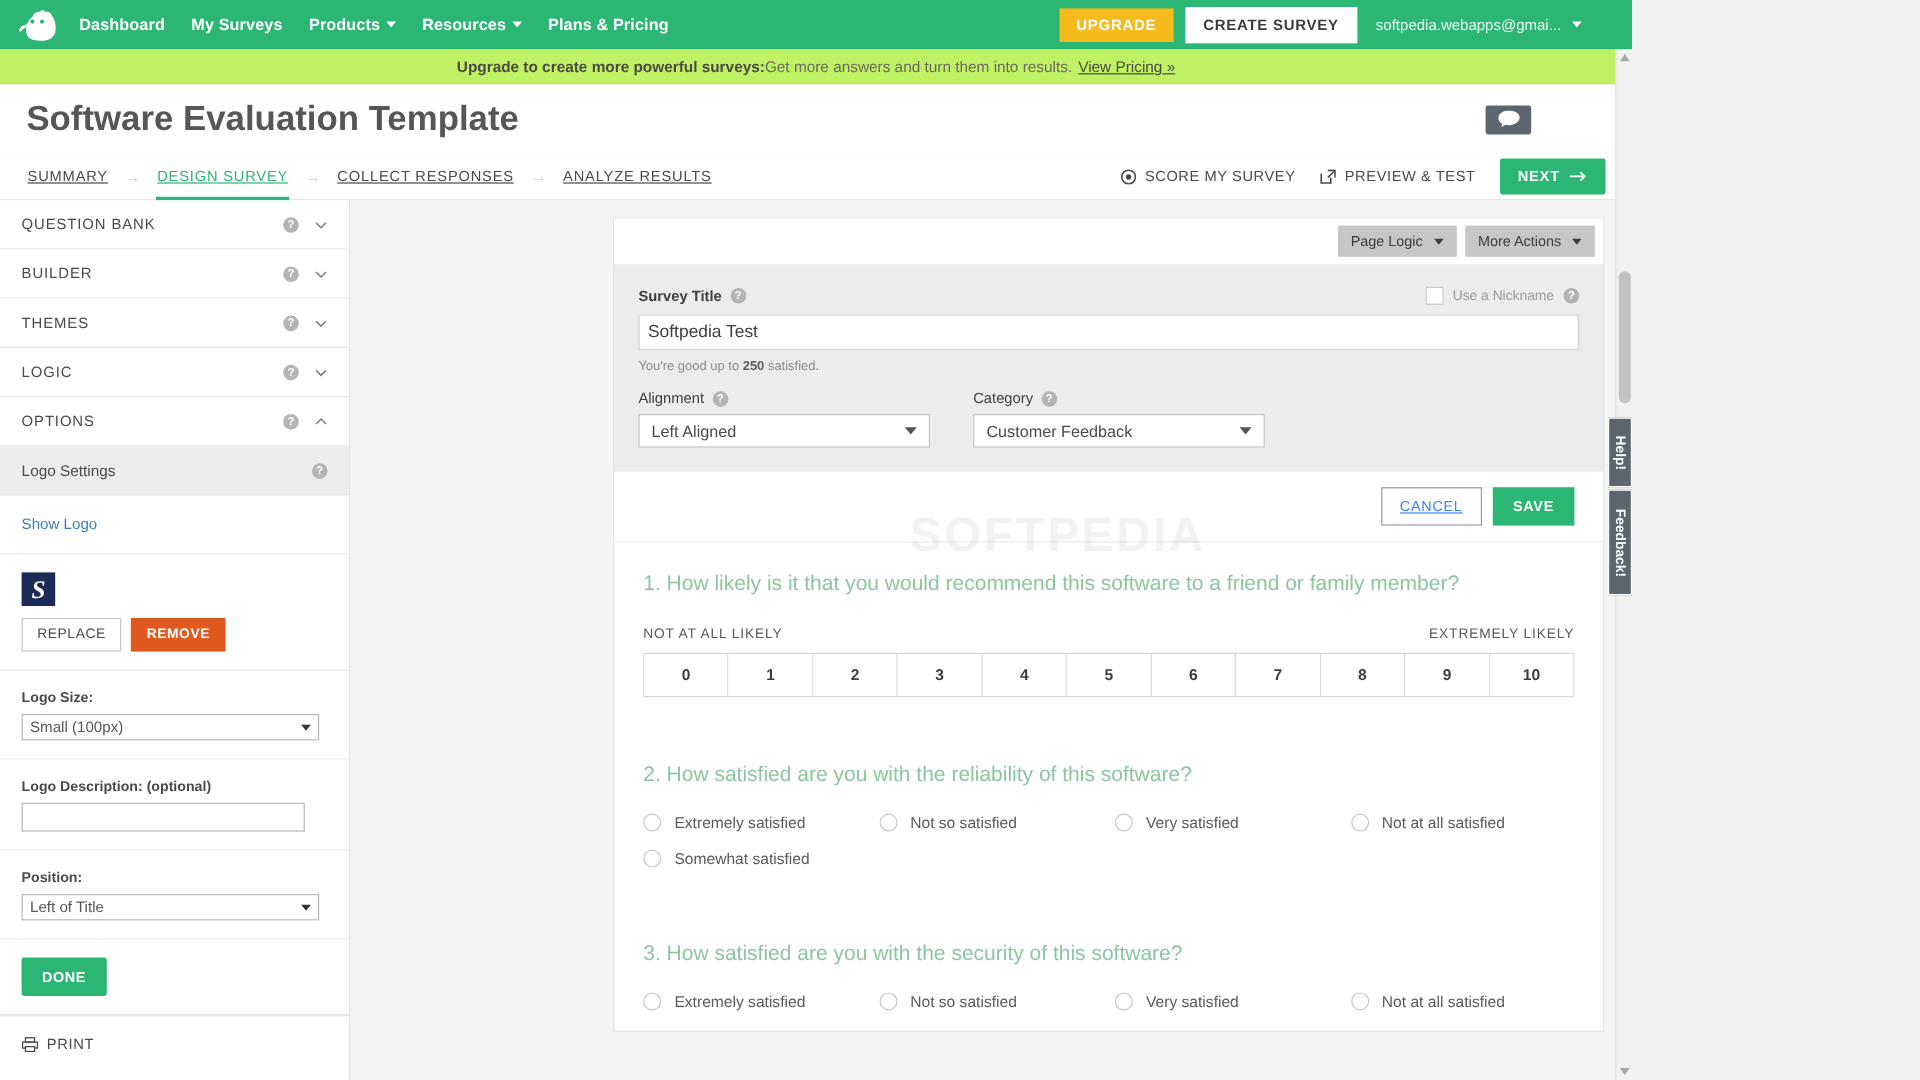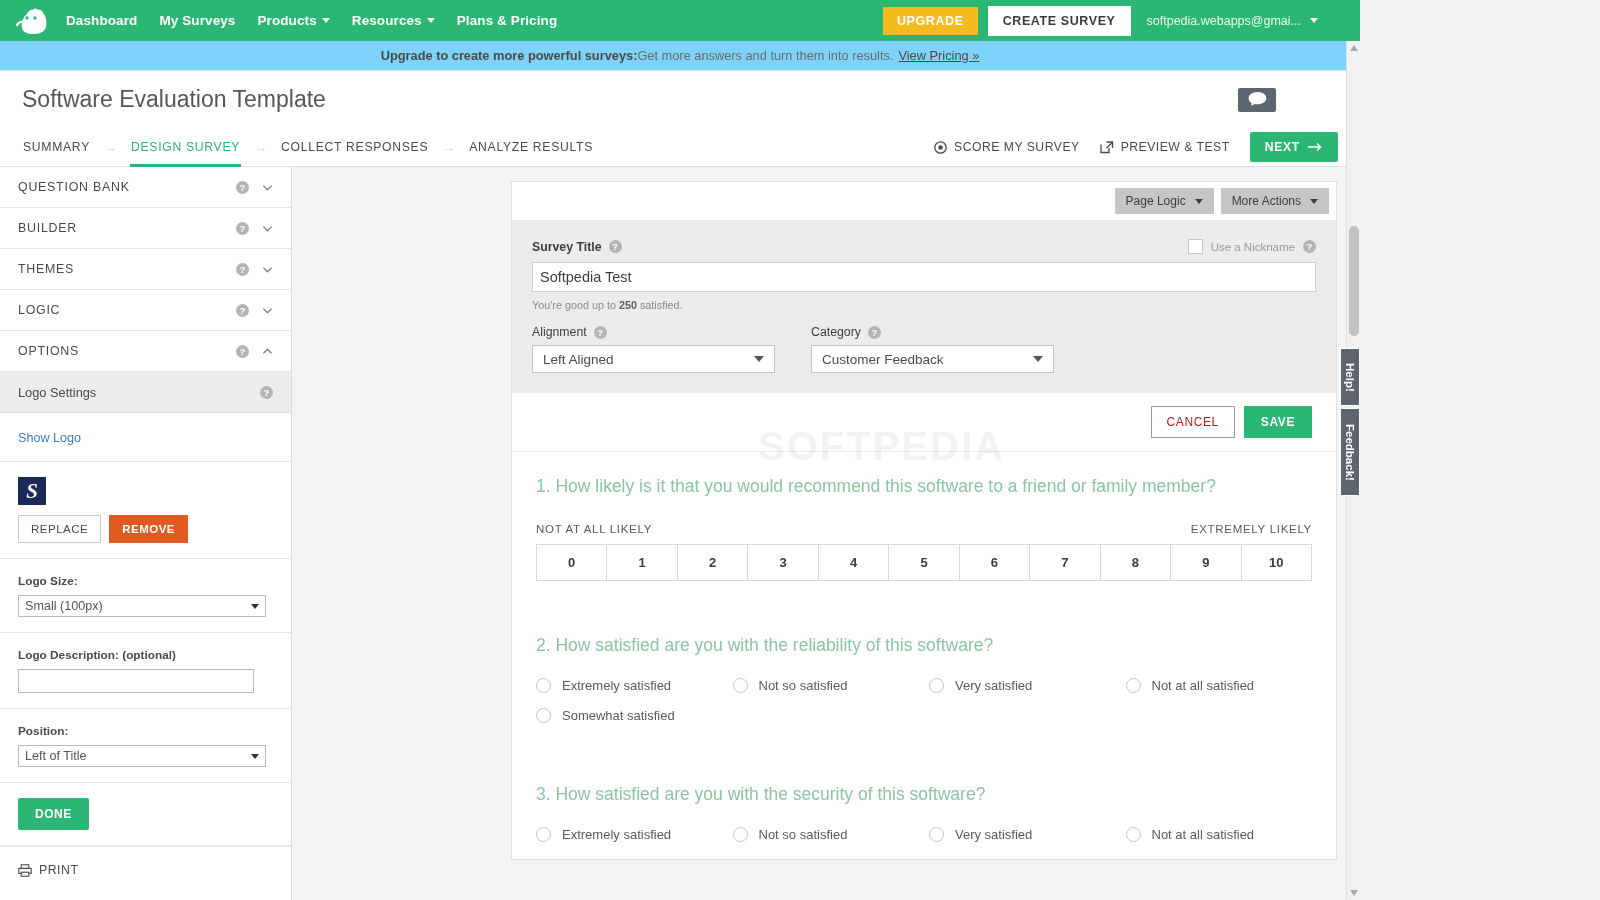--- a/index.html
+++ b/index.html
@@ -35,49 +35,49 @@
     background: #fff; color: #3b3b3b; font-size: 12.5px; font-weight: bold;
     letter-spacing: .6px; padding: 7px 14px; border: 1px solid #fff; cursor: pointer;
   }
   .account {
     color: #eafaf1; font-size: 12.5px; display: flex; align-items: center; gap: 9px;
     cursor: pointer; margin-left: 6px;
   }
 
   
   .banner {
-    height: 30px; background: #7dd3fc; display: flex; align-items: center;
+    height: 30px; background: #bef264; display: flex; align-items: center;
     justify-content: center; font-size: 12.8px; color: #6b6b60;
     border-bottom: 1px solid #f0e9cf;
   }
   .banner b { color: #4a4a42; font-weight: bold; }
   .banner .pricing { color: #4a4a42; text-decoration: underline; margin-left: 5px; cursor: pointer; }
 
   
   .titlebar {
     background: #fff; height: 57px; display: flex; align-items: center;
     padding: 0 22px; position: relative;
   }
-  .survey-title { font-size: 23px; color: #55565a; font-weight: normal; text-align: center; }
+  .survey-title { font-size: 29px; color: #55565a; font-weight: bold; text-align: center; }
   .chat-btn {
     margin-left: auto; width: 38px; height: 24px; background: #5d666f;
     border-radius: 2px; display: flex; align-items: center; justify-content: center;
     cursor: pointer; margin-right: 62px;
   }
 
   
   .tabsrow {
     background: #fff; height: 39px; border-bottom: 1px solid #e2e2e2;
     display: flex; align-items: stretch; padding: 0 22px; position: relative;
   }
   .steps { display: flex; align-items: center; }
   .step {
     font-size: 12.2px; letter-spacing: .7px; color: #4a4a4a; cursor: pointer;
     display: flex; align-items: center; height: 100%; padding: 0 1px;
-    position: relative; font-weight: normal;
+    position: relative; font-weight: normal; text-decoration: underline;
   }
   .step.active { color: #2cb673; }
   .step.active::after {
     content: ""; position: absolute; left: 0; right: 0; bottom: -1px;
     height: 3px; background: #2cb673;
   }
   .step-arrow { color: #cfcfcf; margin: 0 13px; font-size: 13px; }
   .tabs-right { margin-left: auto; display: flex; align-items: center; gap: 20px; }
   .ghost-action {
     font-size: 12.2px; color: #4a4a4a; letter-spacing: .5px; display: flex;
@@ -195,22 +195,22 @@
   }
   .big-select .sel-caret {
     margin-left: auto; width: 0; height: 0; border-left: 5px solid transparent;
     border-right: 5px solid transparent; border-top: 6px solid #555;
   }
   .save-row {
     display: flex; justify-content: flex-end; gap: 9px; padding: 13px 24px;
     background: #fff; border-bottom: 1px solid #ececec;
   }
   .btn-cancel {
-    background: #fff; border: 1px solid #9a9a9a; color: #b91c1c; font-size: 12px;
-    letter-spacing: .6px; padding: 8px 15px; cursor: pointer;
+    background: #fff; border: 1px solid #9a9a9a; color: #3b82f6; font-size: 12px;
+    letter-spacing: .6px; padding: 8px 15px; cursor: pointer; text-decoration: underline;
   }
   .btn-save {
     background: #2cb673; border: none; color: #fff; font-size: 12px; font-weight: bold;
     letter-spacing: .6px; padding: 9px 17px; cursor: pointer;
   }
 
   .question { padding: 24px 24px 10px; }
   .q-title { font-size: 17.5px; color: #8cc5a0; font-weight: normal; margin-bottom: 26px; }
   .nps-labels { display: flex; justify-content: space-between; font-size: 11.5px;
     color: #5a5a5a; letter-spacing: .7px; margin-bottom: 9px; }

